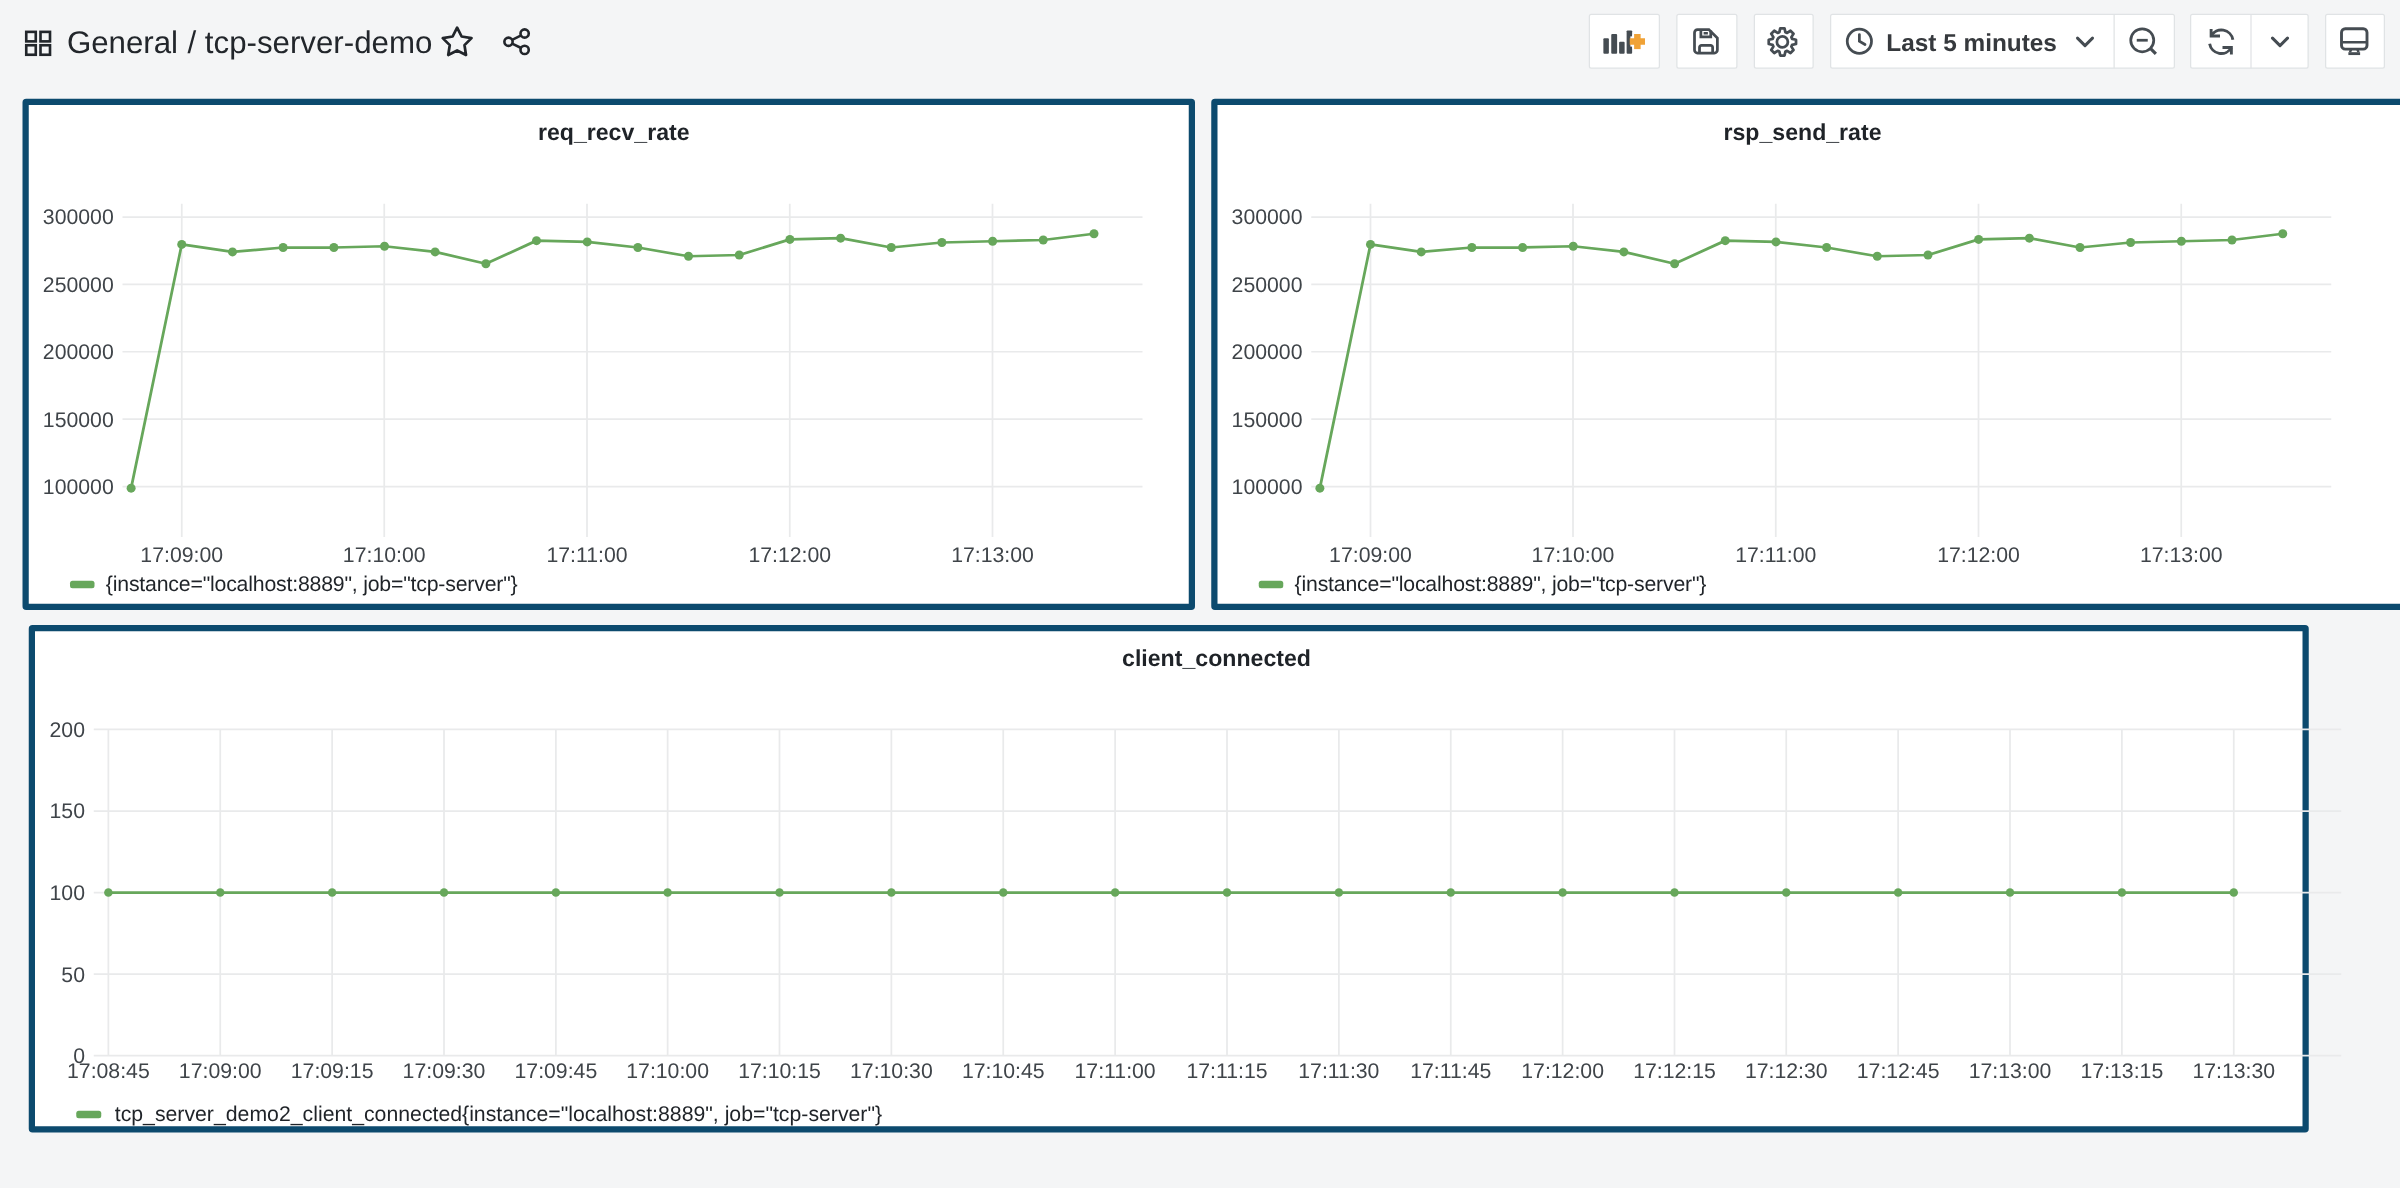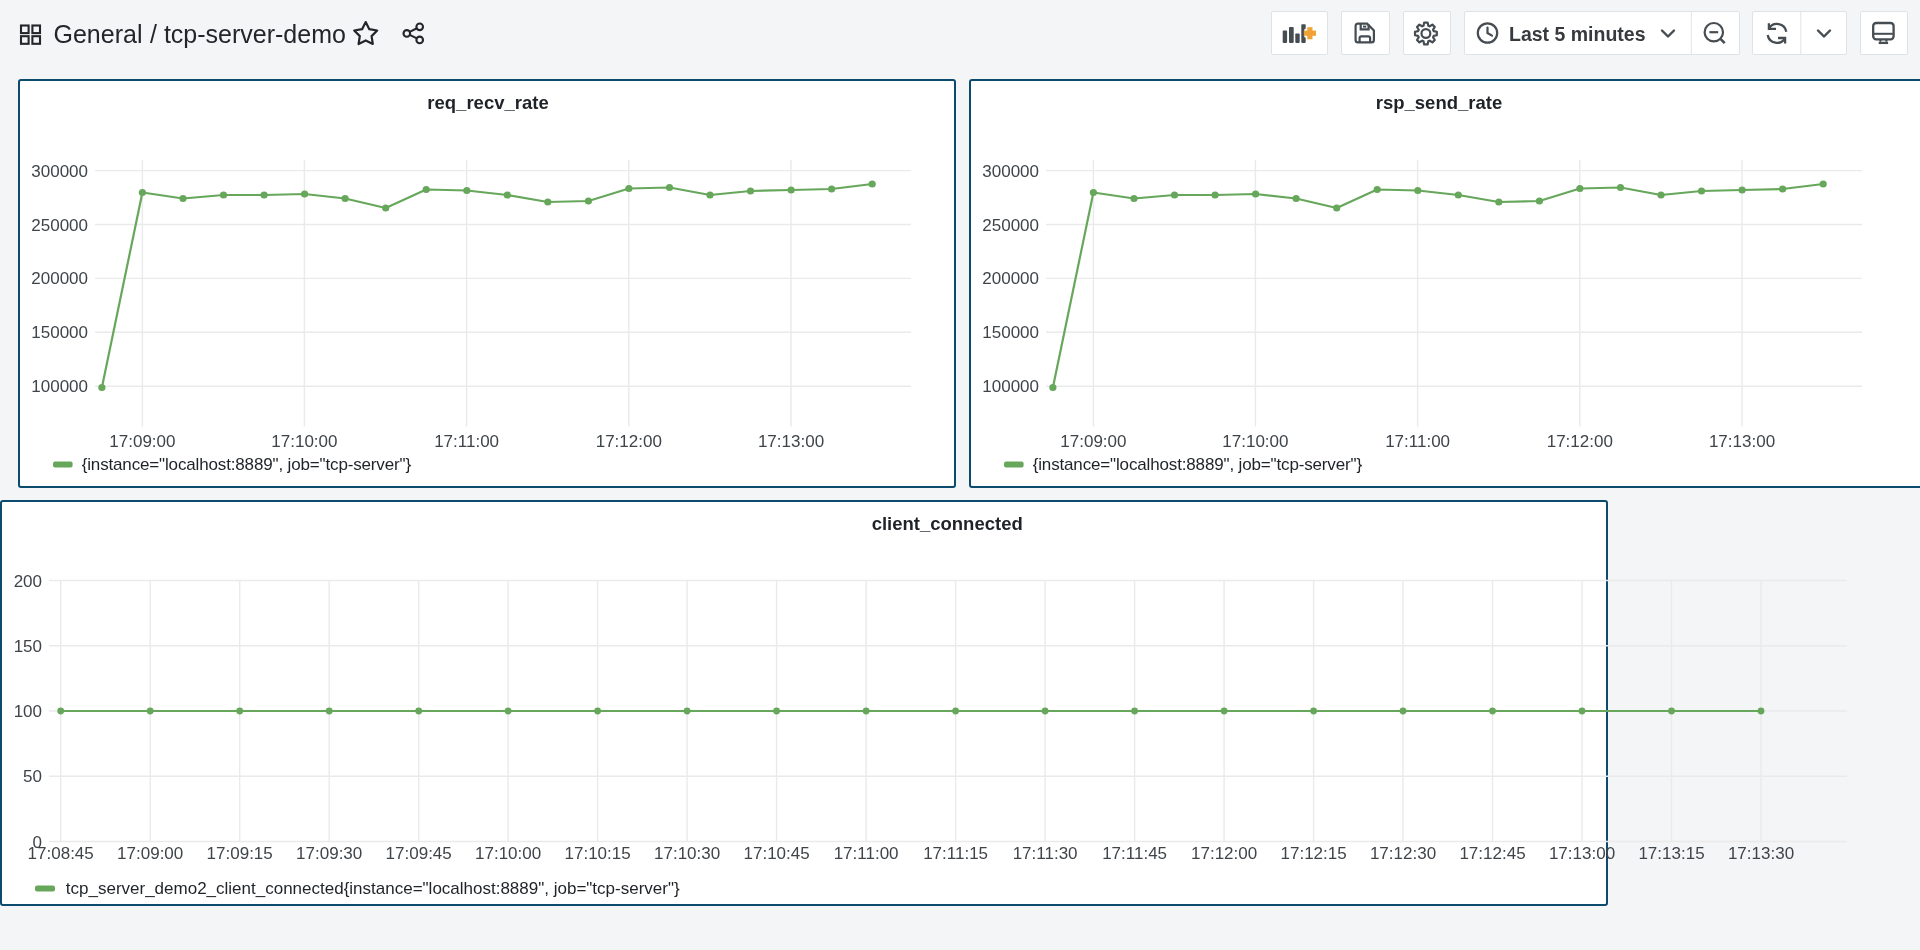--- a/index.html
+++ b/index.html
@@ -1,14 +1,14 @@
 <!DOCTYPE html>
 <html><head><meta charset="utf-8"><style>
 html,body{margin:0;padding:0;width:1920px;height:950px;background:#f4f5f6;overflow:hidden;font-family:"Liberation Sans",sans-serif;}
-.panel{position:absolute;background:#fff;border:2px solid #0c4a6e;border-radius:3px;box-sizing:border-box;}
+.panel{position:absolute;background:#fff;border:5px solid #0c4a6e;border-radius:3px;box-sizing:border-box;}
 .btn{position:absolute;background:#fff;border:1px solid #e0e3e5;border-radius:2px;box-sizing:border-box;height:43.5px;top:11.2px;}
 
 </style></head><body>
 <svg width="440" height="68" viewBox="0 0 440 68" style="position:absolute;left:0;top:0" xmlns="http://www.w3.org/2000/svg">
 <g stroke="#22262b" stroke-width="2.1" fill="none">
 <rect x="21" y="25.5" width="7.6" height="7.6"></rect>
       <rect x="32.4" y="25.5" width="7.6" height="7.6"></rect>
 <rect x="21" y="36.2" width="7.6" height="7.6"></rect>
       <rect x="32.4" y="36.2" width="7.6" height="7.6"></rect>
 </g>
@@ -166,21 +166,21 @@
       <circle cx="649.5" cy="106.5" r="3.6" fill="#67a75b"></circle>
       <circle cx="690.0" cy="114.0" r="3.6" fill="#67a75b"></circle>
       <circle cx="730.5" cy="110.0" r="3.6" fill="#67a75b"></circle>
       <circle cx="771.1" cy="109.0" r="3.6" fill="#67a75b"></circle>
       <circle cx="811.6" cy="108.0" r="3.6" fill="#67a75b"></circle>
       <circle cx="852.2" cy="103.0" r="3.6" fill="#67a75b"></circle>
       <rect x="33" y="380.5" width="19.6" height="6" rx="2" fill="#67a75b"></rect>
       <text x="61.7" y="388.7" font-size="17" letter-spacing="-0.15" fill="#1f2328">{instance="localhost:8889", job="tcp-server"}</text>
     </svg>
 </div>
-<div class="panel" style="left:0;top:500px;width:1608px;height:406px">
+<div class="panel" style="left:23px;top:500px;width:1824px;height:406px">
 <svg width="1890" height="404" viewBox="0 0 1890 404" xmlns="http://www.w3.org/2000/svg" style="position:absolute;left:0;top:0;font-family:'Liberation Sans',sans-serif">
       <text x="945.2" y="28" text-anchor="middle" font-size="18.5" font-weight="700" fill="#1f2328">client_connected</text>
       <line x1="47" y1="78.5" x2="1845" y2="78.5" stroke="#e9eaeb" stroke-width="1.4"></line>
       <line x1="47" y1="143.8" x2="1845" y2="143.8" stroke="#e9eaeb" stroke-width="1.4"></line>
       <line x1="47" y1="209.0" x2="1845" y2="209.0" stroke="#e9eaeb" stroke-width="1.4"></line>
       <line x1="47" y1="274.3" x2="1845" y2="274.3" stroke="#e9eaeb" stroke-width="1.4"></line>
       <line x1="47" y1="339.5" x2="1845" y2="339.5" stroke="#e9eaeb" stroke-width="1.4"></line>
       <line x1="58.7" y1="78.5" x2="58.7" y2="339.5" stroke="#e9eaeb" stroke-width="1.4"></line>
       <line x1="148.2" y1="78.5" x2="148.2" y2="339.5" stroke="#e9eaeb" stroke-width="1.4"></line>
       <line x1="237.7" y1="78.5" x2="237.7" y2="339.5" stroke="#e9eaeb" stroke-width="1.4"></line>

